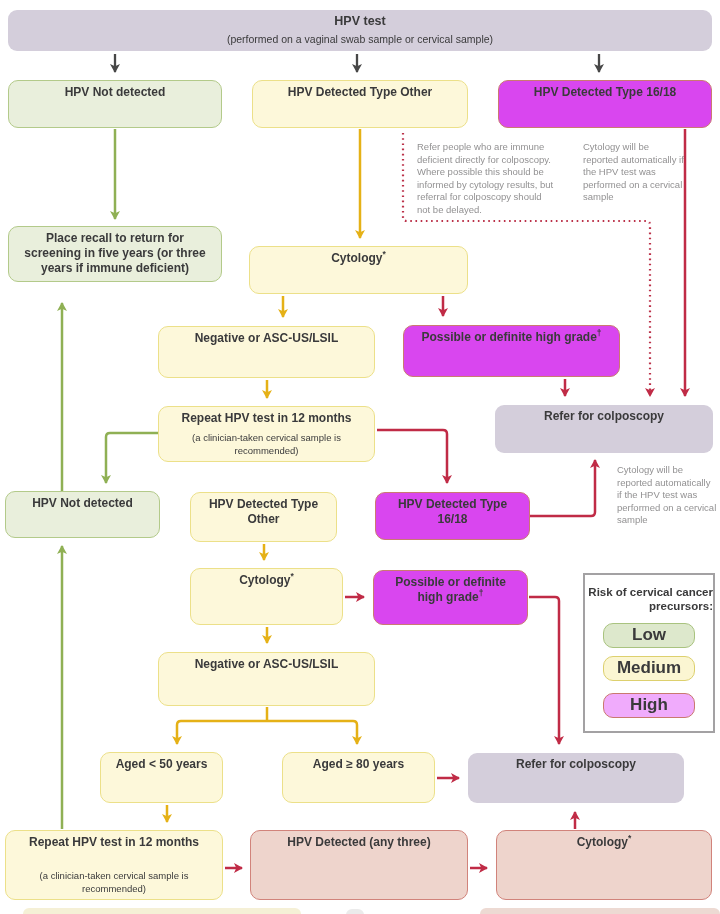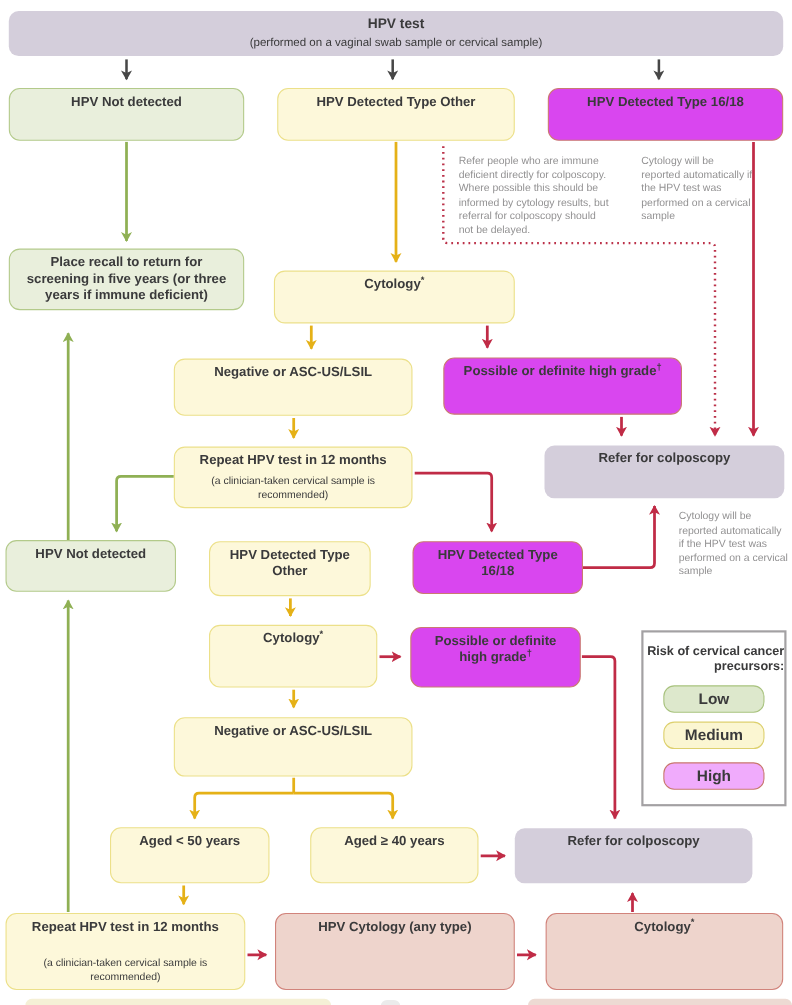--- a/index.html
+++ b/index.html
@@ -27,21 +27,21 @@
   }
   sup{font-size:8.5px;line-height:0;}
   .legend{
     position:absolute;background:#ffffff;border:2px solid #a3a1a3;
     box-sizing:border-box;text-align:center;
   }
   .legend-title{font-size:11.5px;font-weight:bold;line-height:1.25;margin-top:10px;text-align:right;}
   .pill{
     position:relative;width:92px;height:25px;margin:0 auto;border-radius:10px;
     display:flex;align-items:center;justify-content:center;
-    font-size:14px;font-weight:bold;box-sizing:border-box;
+    font-size:17px;font-weight:bold;box-sizing:border-box;
   }
   .pill.low{background:#dde8cc;border:1.5px solid #a9c37f;margin-top:9px;}
   .pill.medium{background:#fbf6d2;border:1.5px solid #ddd06e;margin-top:8px;}
   .pill.high{background:#f0abfc;border:1.5px solid #c9796f;margin-top:12px;}
   .strip{position:absolute;height:6px;border-radius:6px 6px 0 0;}
 </style>
 </head>
 <body>
 
 <div class="stage">
@@ -182,36 +182,36 @@
       </div>
     <div class="pill high">
         <span>High</span>
       </div>
   </div>
 
   <div class="box yellow" style="left:158px;top:652px;width:217px;height:54px;">
     <span>Negative or ASC-US/LSIL</span>
   </div>
 
-  <div class="box yellow" style="left:100px;top:752px;width:145px;height:51px;">
+  <div class="box yellow" style="left:100px;top:752px;width:123px;height:51px;">
     <span>Aged &lt; 50 years</span>
   </div>
   <div class="box yellow" style="left:282px;top:752px;width:153px;height:51px;">
-    <span>Aged ≥ 40 years</span>
+    <span>Aged ≥ 80 years</span>
   </div>
   <div class="box lav" style="left:468px;top:753px;width:216px;height:50px;">
     <span>Refer for colposcopy</span>
   </div>
 
   <div class="box yellow" style="left:5px;top:830px;width:218px;height:70px;">
     <span>Repeat HPV test in 12 months</span>
     <span class="small-sub">(a clinician-taken cervical sample is recommended)</span>
   </div>
   <div class="box pink2" style="left:250px;top:830px;width:218px;height:70px;">
-    <span>HPV Cytology (any type)</span>
+    <span>HPV Detected (any three)</span>
   </div>
   <div class="box pink2" style="left:496px;top:830px;width:216px;height:70px;">
     <span><span>Cytology</span><sup>*</sup></span>
   </div>
 
   <div class="strip" style="left:23px;top:908px;width:278px;background:#f5f0d6;"></div>
   <div class="strip" style="left:346px;top:909px;width:18px;background:#ebebeb;"></div>
   <div class="strip" style="left:480px;top:908px;width:240px;background:#eddad3;"></div>
 
 </div>

